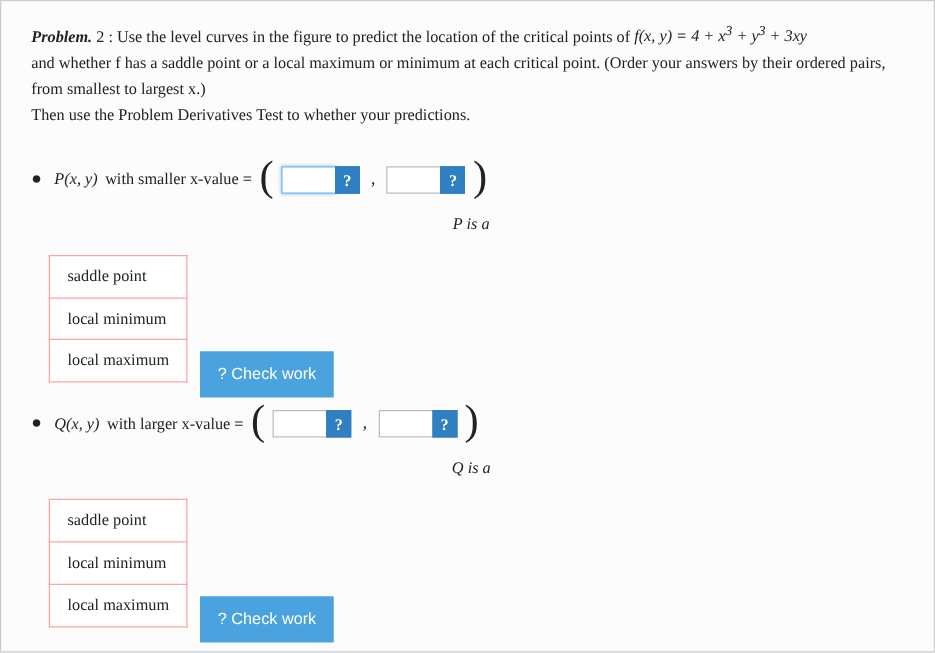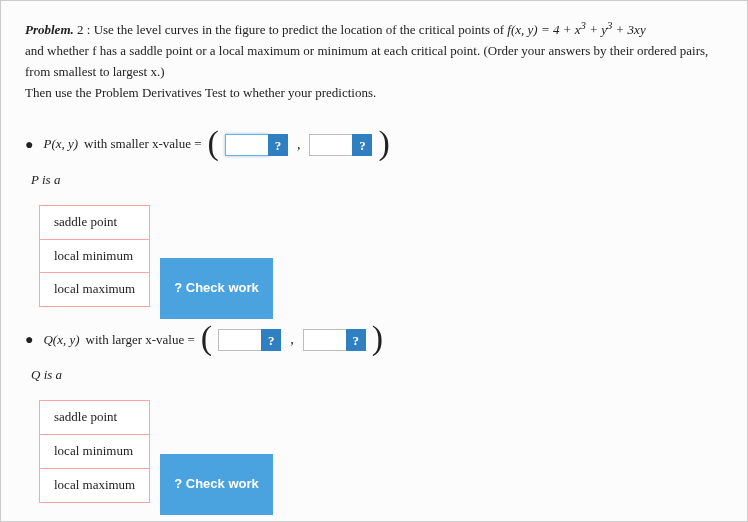--- a/index.html
+++ b/index.html
@@ -26,21 +26,21 @@
   .row {
     display: flex;
     align-items: center;
     margin: 10px 0;
     gap: 6px;
   }
   .bullet {
     font-size: 14px;
     margin-right: 4px;
   }
-  .math-i { font-style: italic; font-family: Georgia, serif; }
+  .math-i { font-style: italic; font-family: Georgia, serif; text-align: center; }
   .paren {
     font-size: 34px;
     font-weight: normal;
     line-height: 0;
     position: relative;
     top: -2px;
   }
   .input-wrap {
     display: inline-flex;
     align-items: stretch;
@@ -88,22 +88,22 @@
     background: #fff;
     font-size: 13px;
     cursor: pointer;
   }
   .check-btn {
     display: inline-block;
     background: #4aa3df;
     color: #fff;
     font-family: Arial, sans-serif;
     font-size: 13px;
-    font-weight: bold;
-    padding: 20px 14px;
+    font-weight: normal;
+    padding: 8px 14px;
     cursor: pointer;
     vertical-align: bottom;
     margin-left: 10px;
   }
   .check-row {
     display:flex;
     align-items:flex-end;
   }
   .subhead {
     margin: 14px 0 6px 6px;

